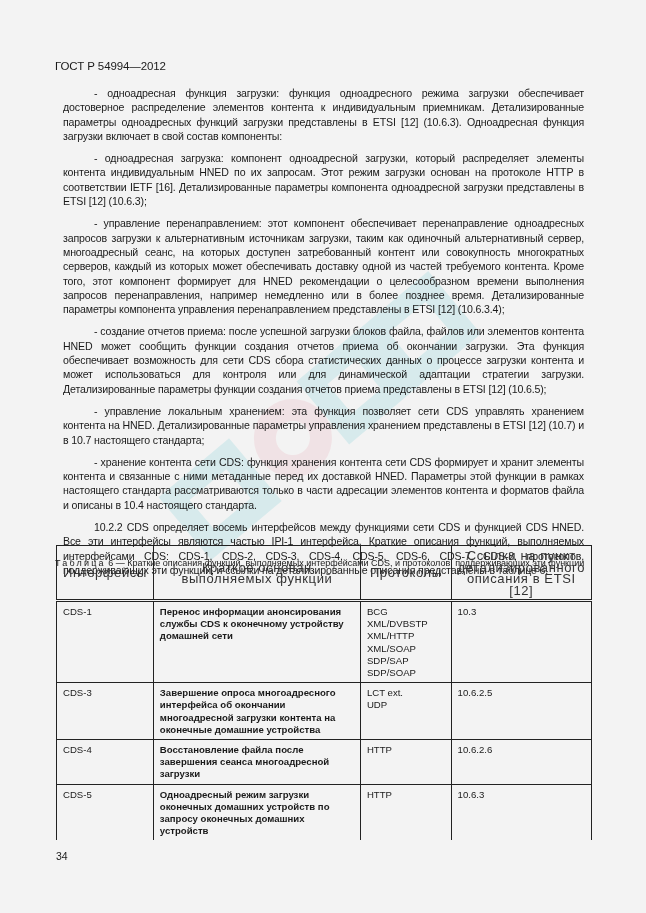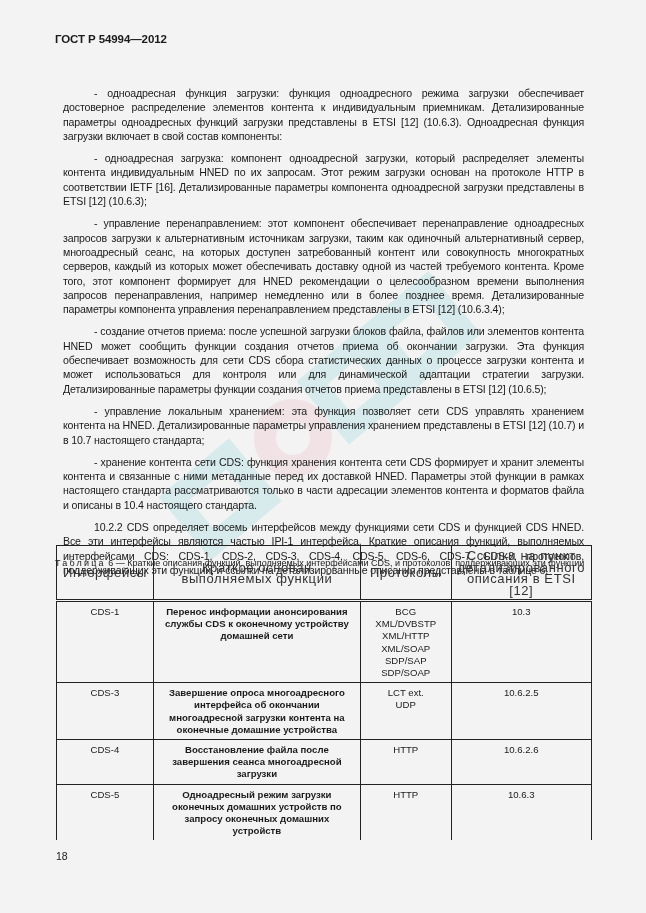--- a/index.html
+++ b/index.html
@@ -13,23 +13,23 @@
   }
   .watermark {
     position: absolute;
     left: 120px; top: 210px;
     width: 420px; height: 420px;
     pointer-events: none;
     opacity: 0.18;
   }
   .header-code {
     position: absolute;
-    left: 55px; top: 33px;
+    left: 55px; top: 60px;
     font-size: 11.5px;
-    font-weight: bold;
+    font-weight: normal;
     letter-spacing: -0.1px;
   }
   .body-text {
     position: absolute;
     left: 55px; top: 78px;
     width: 537px;
     font-size: 10.6px;
     line-height: 14.3px;
     letter-spacing: -0.15px;
     text-align: justify;
@@ -53,21 +53,21 @@
     left: 56px; top: 545px;
     width: 536px;
     border-collapse: collapse;
     font-size: 9.6px;
     line-height: 12.2px;
   }
   table.data-table th, table.data-table td {
     border: 1px solid #222;
     vertical-align: top;
     padding: 4px 6px 3px 6px;
-    text-align: center;
+    text-align: left;
   }
   table.data-table th {
     font-weight: normal;
     font-size: 13px;
     letter-spacing: 0.6px;
     line-height: 11.5px;
     text-align: center;
     vertical-align: middle;
     color: #333;
     height: 34px;
@@ -164,13 +164,13 @@
       <td>CDS-5</td>
       <td class="desc">Одноадресный режим загрузки оконечных домашних устройств по запросу оконечных домашних устройств</td>
       <td>
         <span class="proto-line">HTTP</span>
       </td>
       <td>10.6.3</td>
     </tr>
   </tbody>
 </table>
 
-<div class="page-number">18</div>
+<div class="page-number">34</div>
 
 </body></html>

